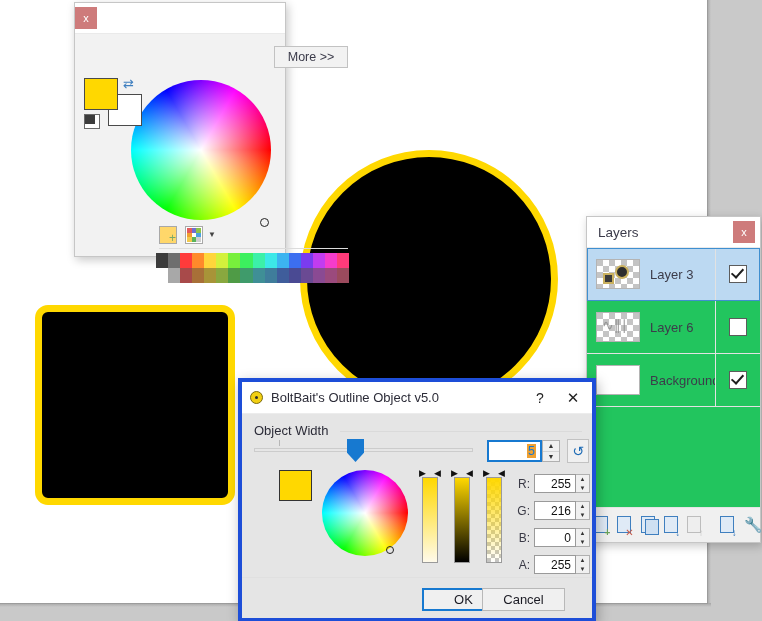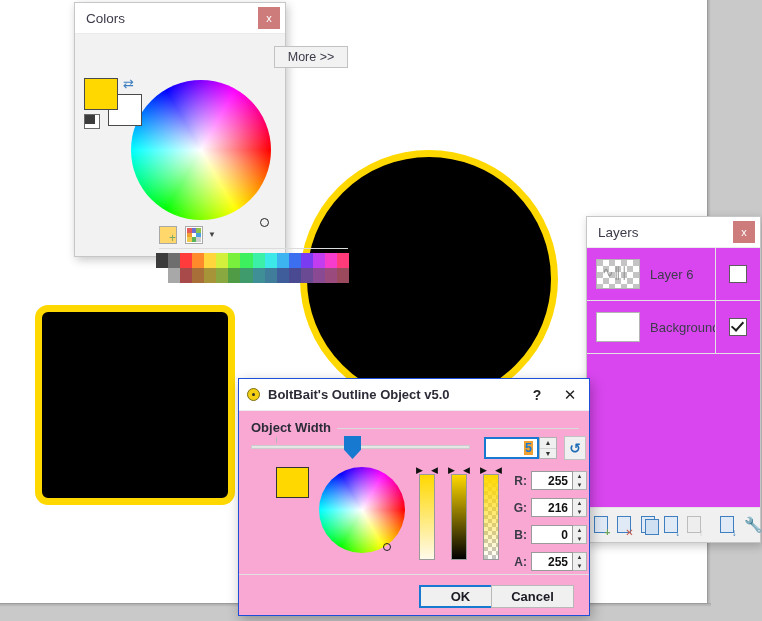--- a/index.html
+++ b/index.html
@@ -82,21 +82,21 @@
   #pal-grid{left:110px;background:#fff;padding:1px;}
   #pal-grid .g{width:100%;height:100%;display:grid;grid-template-columns:repeat(3,1fr);
     grid-template-rows:repeat(3,1fr);}
   .pal-caret{position:absolute;left:133px;top:196px;font-size:8px;color:#444;cursor:pointer;}
   .pal-sep{position:absolute;left:84px;top:214px;width:189px;height:1px;background:#dcdcdc;}
   .palette{position:absolute;left:81px;top:219px;width:193px;height:30px;display:grid;
     grid-template-columns:repeat(16,1fr);grid-template-rows:1fr 1fr;}
   .palette div{cursor:pointer;}
 
   
-  #layers-win{left:586px;top:216px;width:173px;height:325px;background:#d946ef;}
+  #layers-win{left:586px;top:216px;width:173px;height:325px;background:#22c55e;}
   .layer-row{height:52px;display:flex;align-items:center;border-bottom:1px solid #e2e2e2;
     cursor:pointer;position:relative;}
   .layer-row.sel{background:#bcd9f2;outline:1px solid #3f8fd0;outline-offset:-1px;}
   .layer-thumb{width:44px;height:30px;margin-left:9px;border:1px solid #b4b4b4;box-sizing:border-box;
     position:relative;overflow:hidden;background:
       repeating-conic-gradient(#ffffff 0% 25%, #c4c4c4 0% 50%) 0 0/12px 12px;}
   .layer-thumb.plain{background:#fff;}
   .th-sq{position:absolute;left:6px;top:13px;width:11px;height:11px;background:#3a3a3a;
     border:2px solid #c9b05e;box-sizing:border-box;}
   .th-ci{position:absolute;left:18px;top:5px;width:14px;height:14px;border-radius:50%;
@@ -116,22 +116,22 @@
   .ic-page{position:absolute;left:3px;top:2px;width:14px;height:17px;border:1.6px solid #3f7fbf;
     background:#dfeaf6;box-sizing:border-box;}
   .ic-page2{position:absolute;left:7px;top:5px;width:14px;height:16px;border:1.6px solid #3f7fbf;
     background:#cfe0f2;box-sizing:border-box;}
   .ic-badge{position:absolute;right:0px;bottom:-1px;font-size:10px;line-height:10px;font-weight:bold;}
   .ltool.off .ic-page{border-color:#bdbdbd;background:#eee;}
   .ltool.off .ic-badge{color:#c2c2c2;}
   .wrench{position:absolute;left:4px;top:3px;font-size:15px;color:#3f7fbf;line-height:16px;}
 
   
-  #dlg{left:238px;top:378px;width:350px;height:236px;background:#f9a8d4;border:1px solid #1d4ed8;
-    box-shadow:2px 4px 12px rgba(0,0,0,.28);font-weight:bold;}
+  #dlg{left:238px;top:378px;width:350px;height:236px;background:#e5e5e5;border:4px solid #1d4ed8;
+    box-shadow:2px 4px 12px rgba(0,0,0,.28);}
   #dlg-title{height:31px;background:#fff;display:flex;align-items:center;border-bottom:1px solid #ececec;}
   .dlg-icon{width:13px;height:13px;margin-left:8px;border-radius:50%;background:#f2cf12;
     border:1.5px solid #7a6a10;box-sizing:border-box;position:relative;}
   .dlg-icon:after{content:"";position:absolute;left:3.5px;top:3.5px;width:3px;height:3px;
     border-radius:50%;background:#2d2d2d;}
   #dlg-title .t{flex:1;padding-left:8px;font-size:13px;color:#2c2c38;}
   .dlg-help{width:28px;text-align:center;font-size:14px;color:#222;cursor:pointer;}
   .dlg-close{width:38px;text-align:center;font-size:15px;color:#222;cursor:pointer;}
   .sec-label{position:absolute;left:12px;top:41px;font-size:13px;color:#2c2c38;}
   .sec-rule{position:absolute;left:98px;top:49px;right:10px;height:1px;background:#dadada;}
@@ -178,36 +178,35 @@
     display:flex;align-items:center;justify-content:flex-end;padding-right:4px;font-size:12px;
     color:#111;cursor:text;}
   .chan .sp{width:14px;height:19px;border:1px solid #b0b0b0;border-left:none;background:#f0f0f0;
     box-sizing:border-box;display:flex;flex-direction:column;cursor:pointer;}
   .chan .sp span{flex:1;display:flex;align-items:center;justify-content:center;font-size:6px;color:#333;}
   .dlg-footer-rule{position:absolute;left:0;top:195px;width:100%;height:1px;background:#e0e0e0;}
   .dbtn{position:absolute;top:206px;width:83px;height:23px;font-size:13px;color:#1b1b24;
     display:flex;align-items:center;justify-content:center;cursor:pointer;background:#f0f0f0;
     border:1px solid #b8b8b8;box-sizing:border-box;}
   #btn-ok{left:180px;border:2px solid #1779d0;}
-  #btn-cancel{left:252px;}
+  #btn-cancel{left:240px;}
 </style>
 </head>
 <body>
 
 <div id="app-bg"></div>
 <div id="canvas">
   <div class="art-square"></div>
   <div class="art-circle"></div>
 </div>
 <div id="canvas-shadow-r"></div>
 <div id="canvas-shadow-b"></div>
 
 <div class="win" id="colors-win">
   <div class="win-title">
-    <div class="t">Colors</div>
     <div class="close-sq">x</div>
   </div>
   <div id="colors-body">
 
     <div class="btn-more">More &gt;&gt;</div>
 
     <div class="sw-secondary"></div>
     <div class="sw-primary"></div>
     <div class="sw-reset">
         <i></i>
@@ -271,20 +270,30 @@
       </div>
   </div>
 </div>
 
 <div class="win" id="layers-win">
   <div class="win-title">
     <div class="t">Layers</div>
     <div class="close-sq">x</div>
   </div>
   <div id="layers-list">
+      <div class="layer-row sel">
+        <div class="layer-thumb">
+          <span class="th-sq"></span>
+          <span class="th-ci"></span>
+        </div>
+        <div class="layer-name">Layer 3</div>
+        <div class="layer-chk-cell">
+          <div class="chk on"></div>
+        </div>
+      </div>
       <div class="layer-row">
         <div class="layer-thumb">
           <span class="th-scribble">∿∥∣</span>
         </div>
         <div class="layer-name">Layer 6</div>
         <div class="layer-chk-cell">
           <div class="chk"></div>
         </div>
       </div>
       <div class="layer-row">

